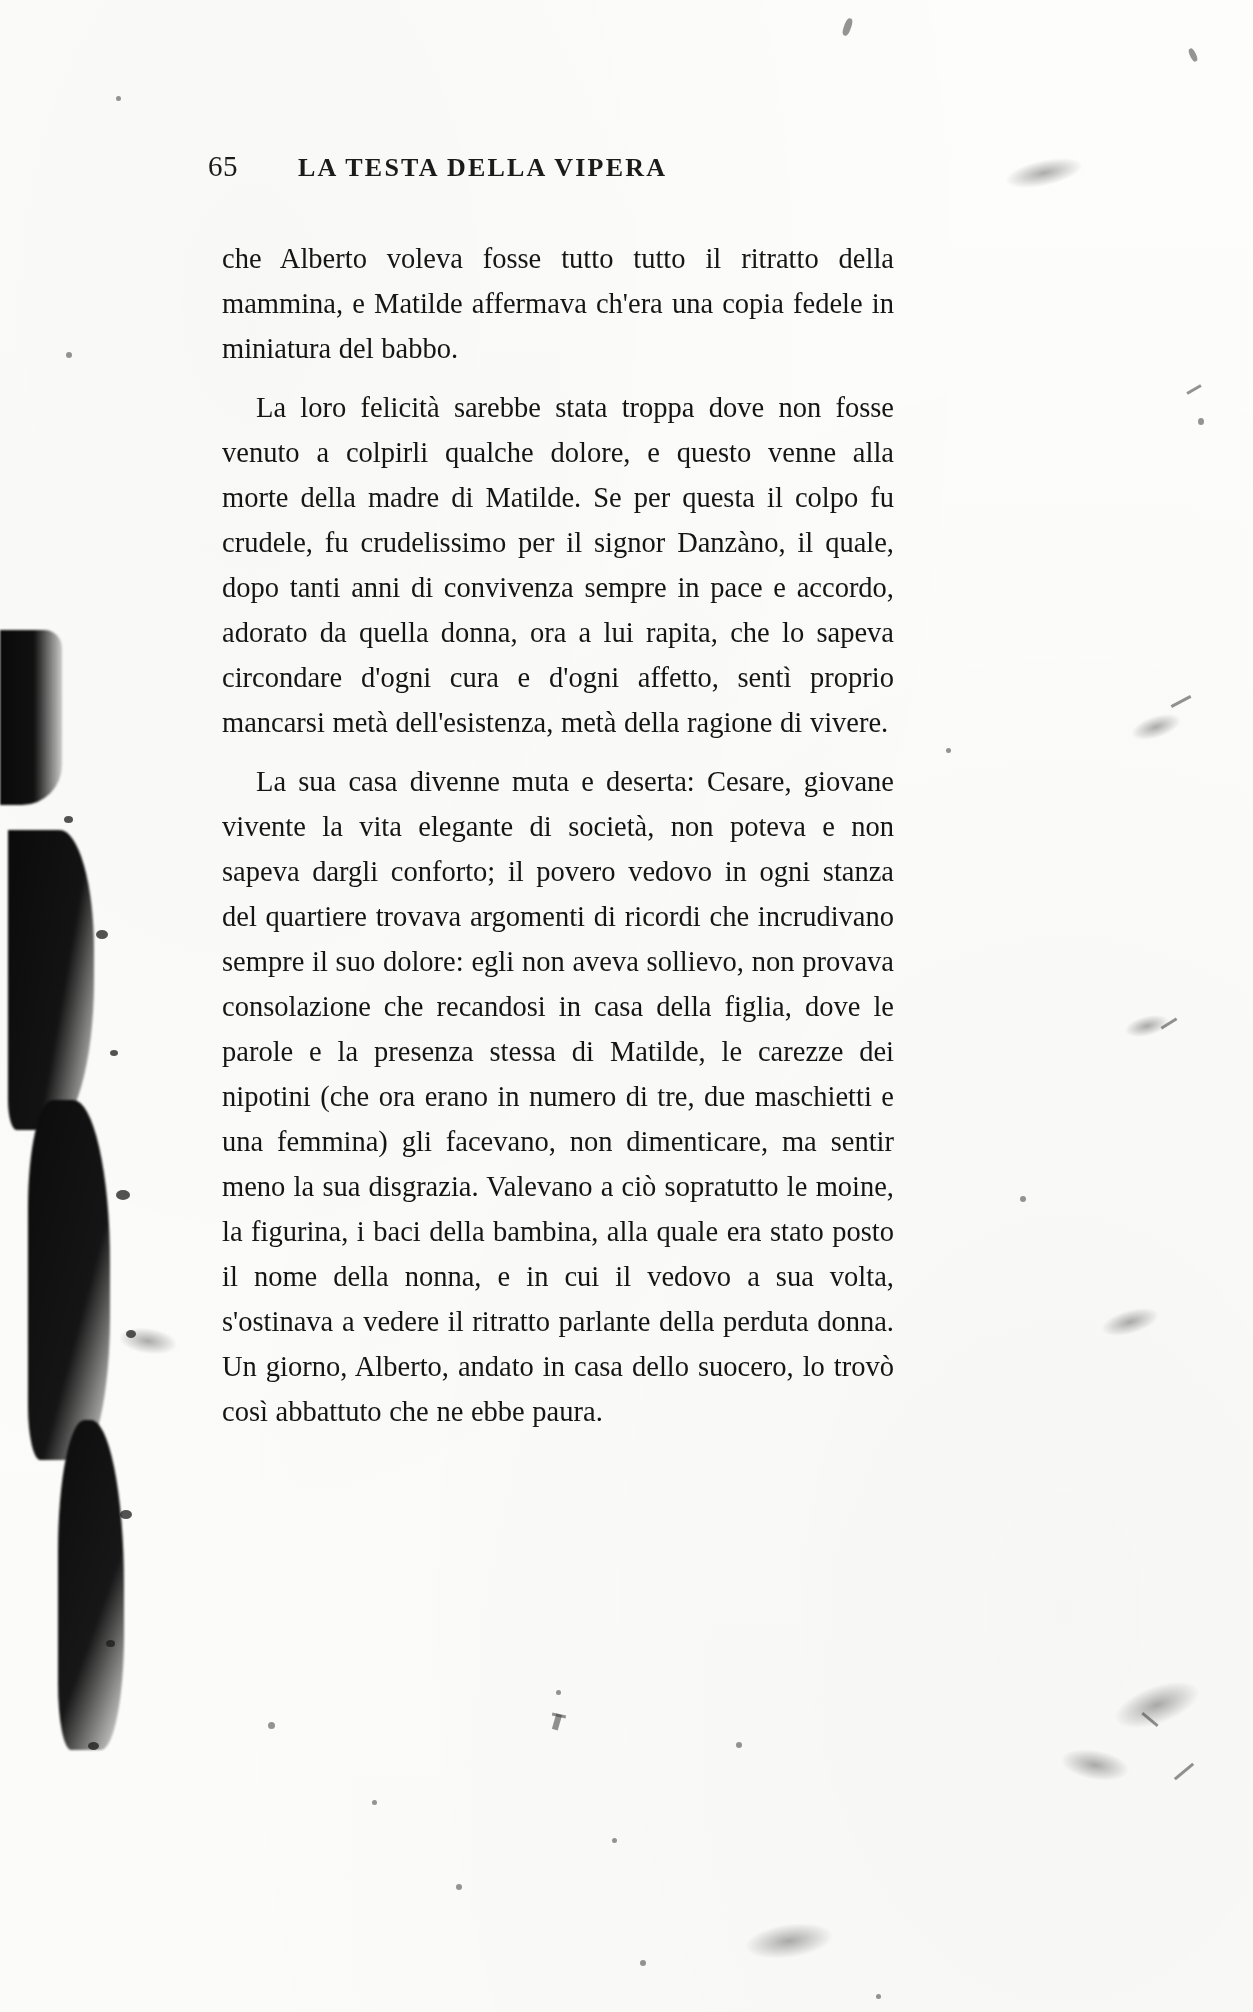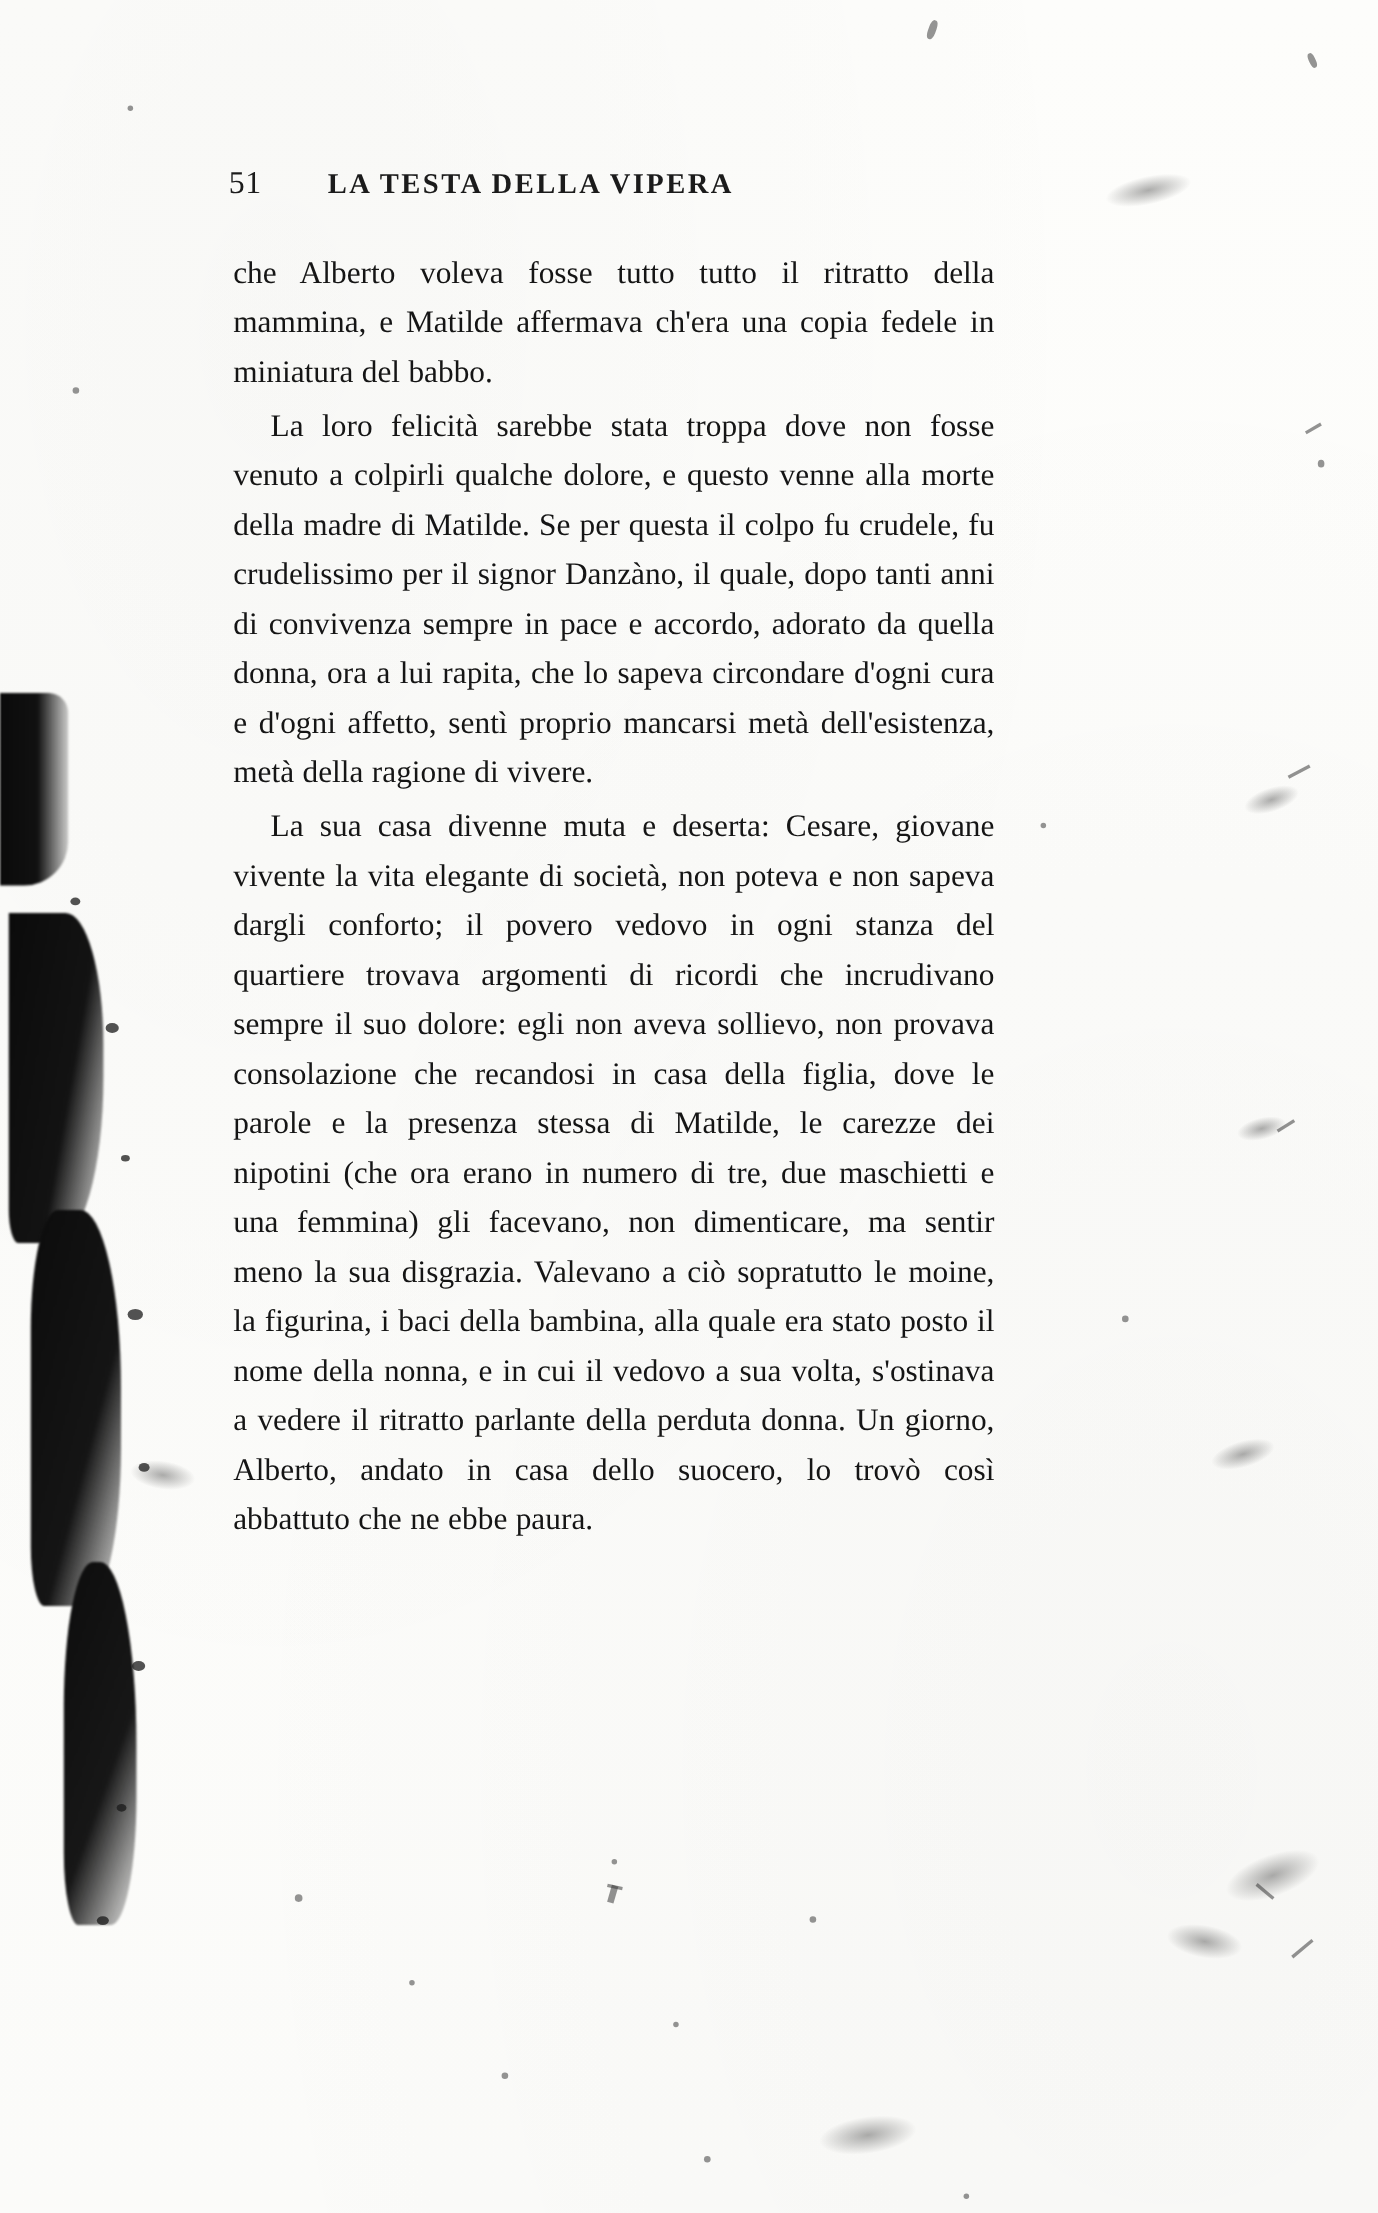--- a/index.html
+++ b/index.html
@@ -98,21 +98,21 @@
     top: 222px;
     width: 700px;
     font-size: 28.5px;
     line-height: 45px;
     color: #151515;
     text-align: justify;
     text-justify: inter-word;
     word-spacing: 0.5px;
   }
   .textblock p {
-    margin: 4px;
+    margin: 14px;
     text-indent: 0;
   }
   .textblock p + p {
     text-indent: 34px;
   }
 
   
   .dust {
     position: absolute;
     background: #2c2c2c;
@@ -147,21 +147,21 @@
     <div class="speck" style="left:96px;top:300px;width:12px;height:9px;"></div>
     <div class="speck" style="left:110px;top:420px;width:8px;height:6px;"></div>
     <div class="speck" style="left:116px;top:560px;width:14px;height:10px;"></div>
     <div class="speck" style="left:126px;top:700px;width:10px;height:8px;"></div>
     <div class="speck" style="left:120px;top:880px;width:12px;height:9px;"></div>
     <div class="speck" style="left:106px;top:1010px;width:9px;height:7px;"></div>
     <div class="speck" style="left:88px;top:1112px;width:11px;height:8px;"></div>
   </div>
 
   <div class="running-head">
-    <span class="folio">51</span>
+    <span class="folio">65</span>
     <span class="head-title">LA TESTA DELLA VIPERA</span>
   </div>
 
   <div class="textblock">
     <p>che Alberto voleva fosse tutto tutto il ritratto della mammina, e Matilde affermava ch'era una copia fedele in miniatura del babbo.</p>
     <p class="p2">La loro felicità sarebbe stata troppa dove non fosse venuto a colpirli qualche dolore, e questo venne alla morte della madre di Matilde. Se per questa il colpo fu crudele, fu crudelissimo per il signor Danzàno, il quale, dopo tanti anni di convivenza sempre in pace e accordo, adorato da quella donna, ora a lui rapita, che lo sapeva circondare d'ogni cura e d'ogni affetto, sentì proprio mancarsi metà dell'esistenza, metà della ragione di vivere.</p>
     <p>La sua casa divenne muta e deserta: Cesare, giovane vivente la vita elegante di società, non poteva e non sapeva dargli conforto; il povero vedovo in ogni stanza del quartiere trovava argomenti di ricordi che incrudivano sempre il suo dolore: egli non aveva sollievo, non provava consolazione che recandosi in casa della figlia, dove le parole e la presenza stessa di Matilde, le carezze dei nipotini (che ora erano in numero di tre, due maschietti e una femmina) gli facevano, non dimenticare, ma sentir meno la sua disgrazia. Valevano a ciò sopratutto le moine, la figurina, i baci della bambina, alla quale era stato posto il nome della nonna, e in cui il vedovo a sua volta, s'ostinava a vedere il ritratto parlante della perduta donna. Un giorno, Alberto, andato in casa dello suocero, lo trovò così abbattuto che ne ebbe paura.</p>
   </div>
 
   <div class="dust" style="left:844px;top:18px;width:7px;height:18px;transform:rotate(20deg);border-radius:40%;"></div>

